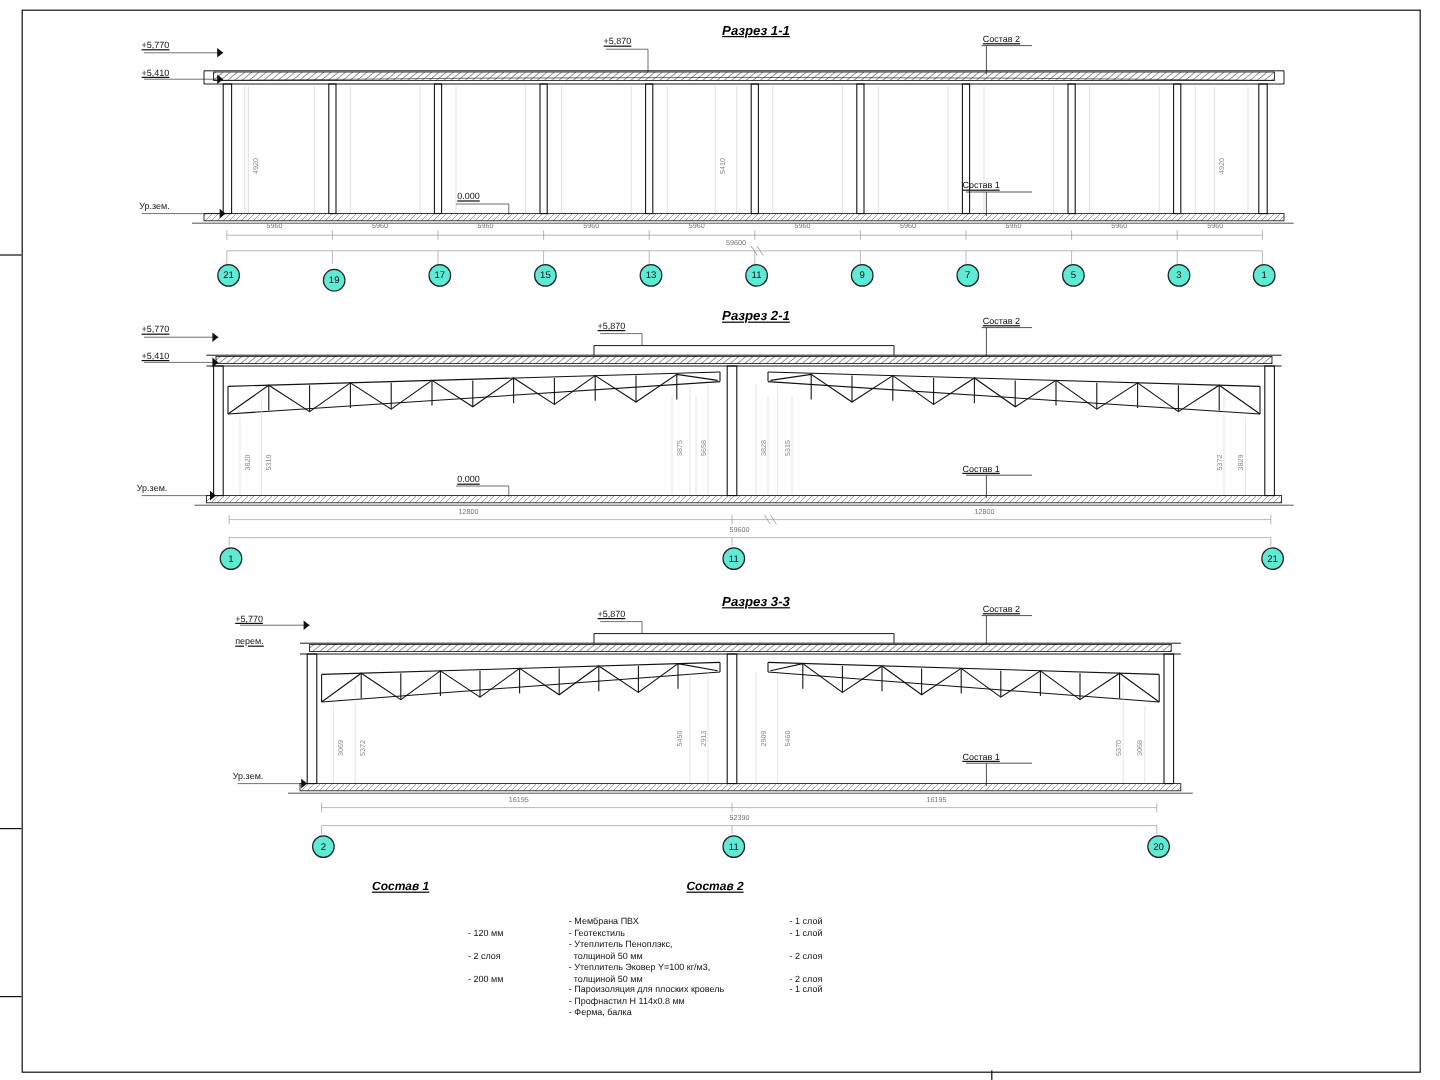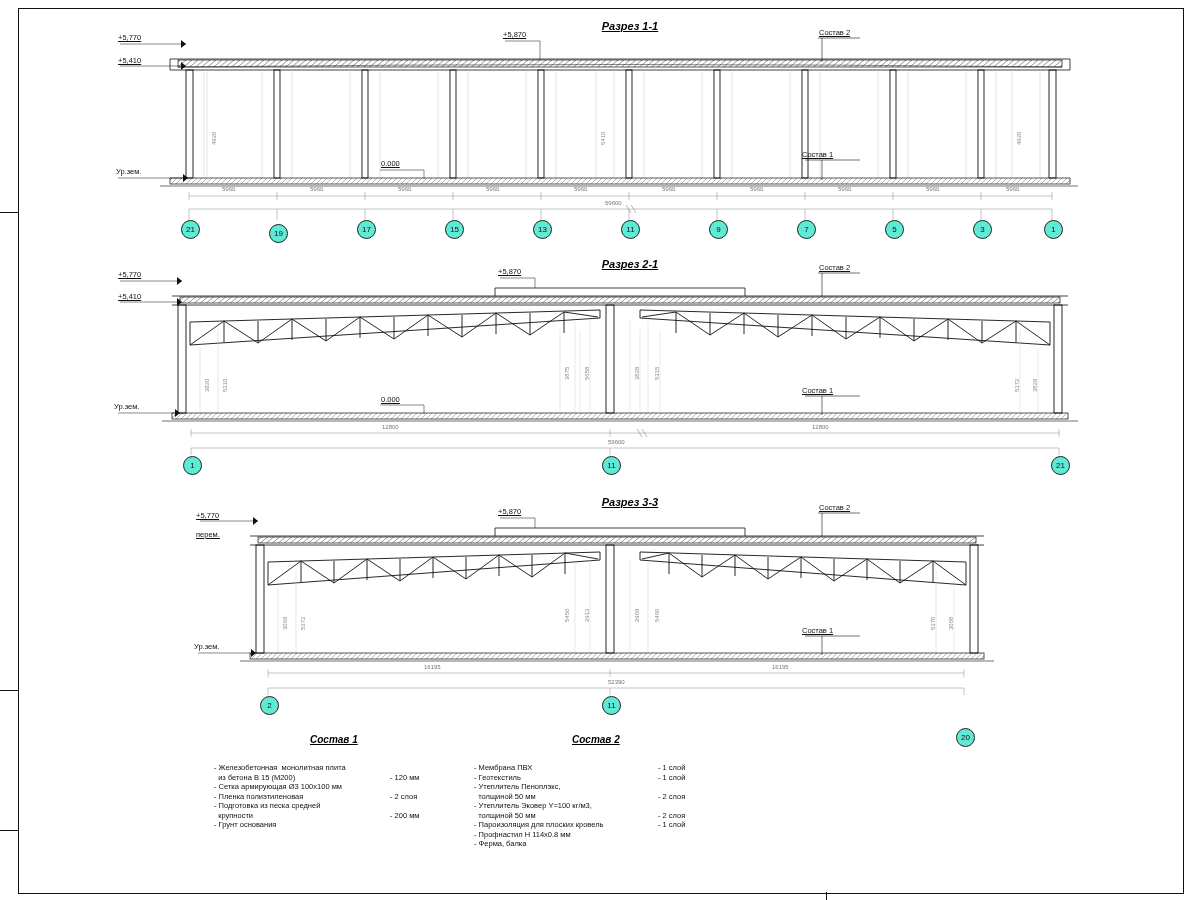--- a/index.html
+++ b/index.html
@@ -415,30 +415,23 @@
   <div class="dimv" style="left:654px;top:622px;">5460</div>
   <div class="dimv" style="left:930px;top:630px;">5370</div>
   <div class="dimv" style="left:948px;top:630px;">3068</div>
 
   <div class="dim" style="left:424px;top:664px;">16195</div>
   <div class="dim" style="left:772px;top:664px;">16195</div>
   <div class="dim" style="left:608px;top:679px;">52390</div>
 
   <div class="axis-circ" style="left:260px;top:696px;">2</div>
   <div class="axis-circ" style="left:602px;top:696px;">11</div>
-  <div class="axis-circ" style="left:956px;top:728px;text-align:center;">20</div>
+  <div class="axis-circ" style="left:956px;top:696px;text-align:center;">20</div>
 
   <div class="comp-title" style="left:310px;top:734px;">Состав 1</div>
-  <div class="comp-list" style="left:214px;top:763px;">- Железобетонная  монолитная плита
-  из бетона В 15 (М200)
-- Сетка армирующая Ø3 100х100 мм
-- Пленка полиэтиленовая
-- Подготовка из песка средней
-  крупности
-- Грунт основания</div>
   <div class="comp-vals" style="left:390px;top:763px;">
 - 120 мм
 
 - 2 слоя
 
 - 200 мм</div>
 
   <div class="comp-title" style="left:572px;top:734px;">Состав 2</div>
   <div class="comp-list" style="left:474px;top:763px;">- Мембрана ПВХ
 - Геотекстиль

